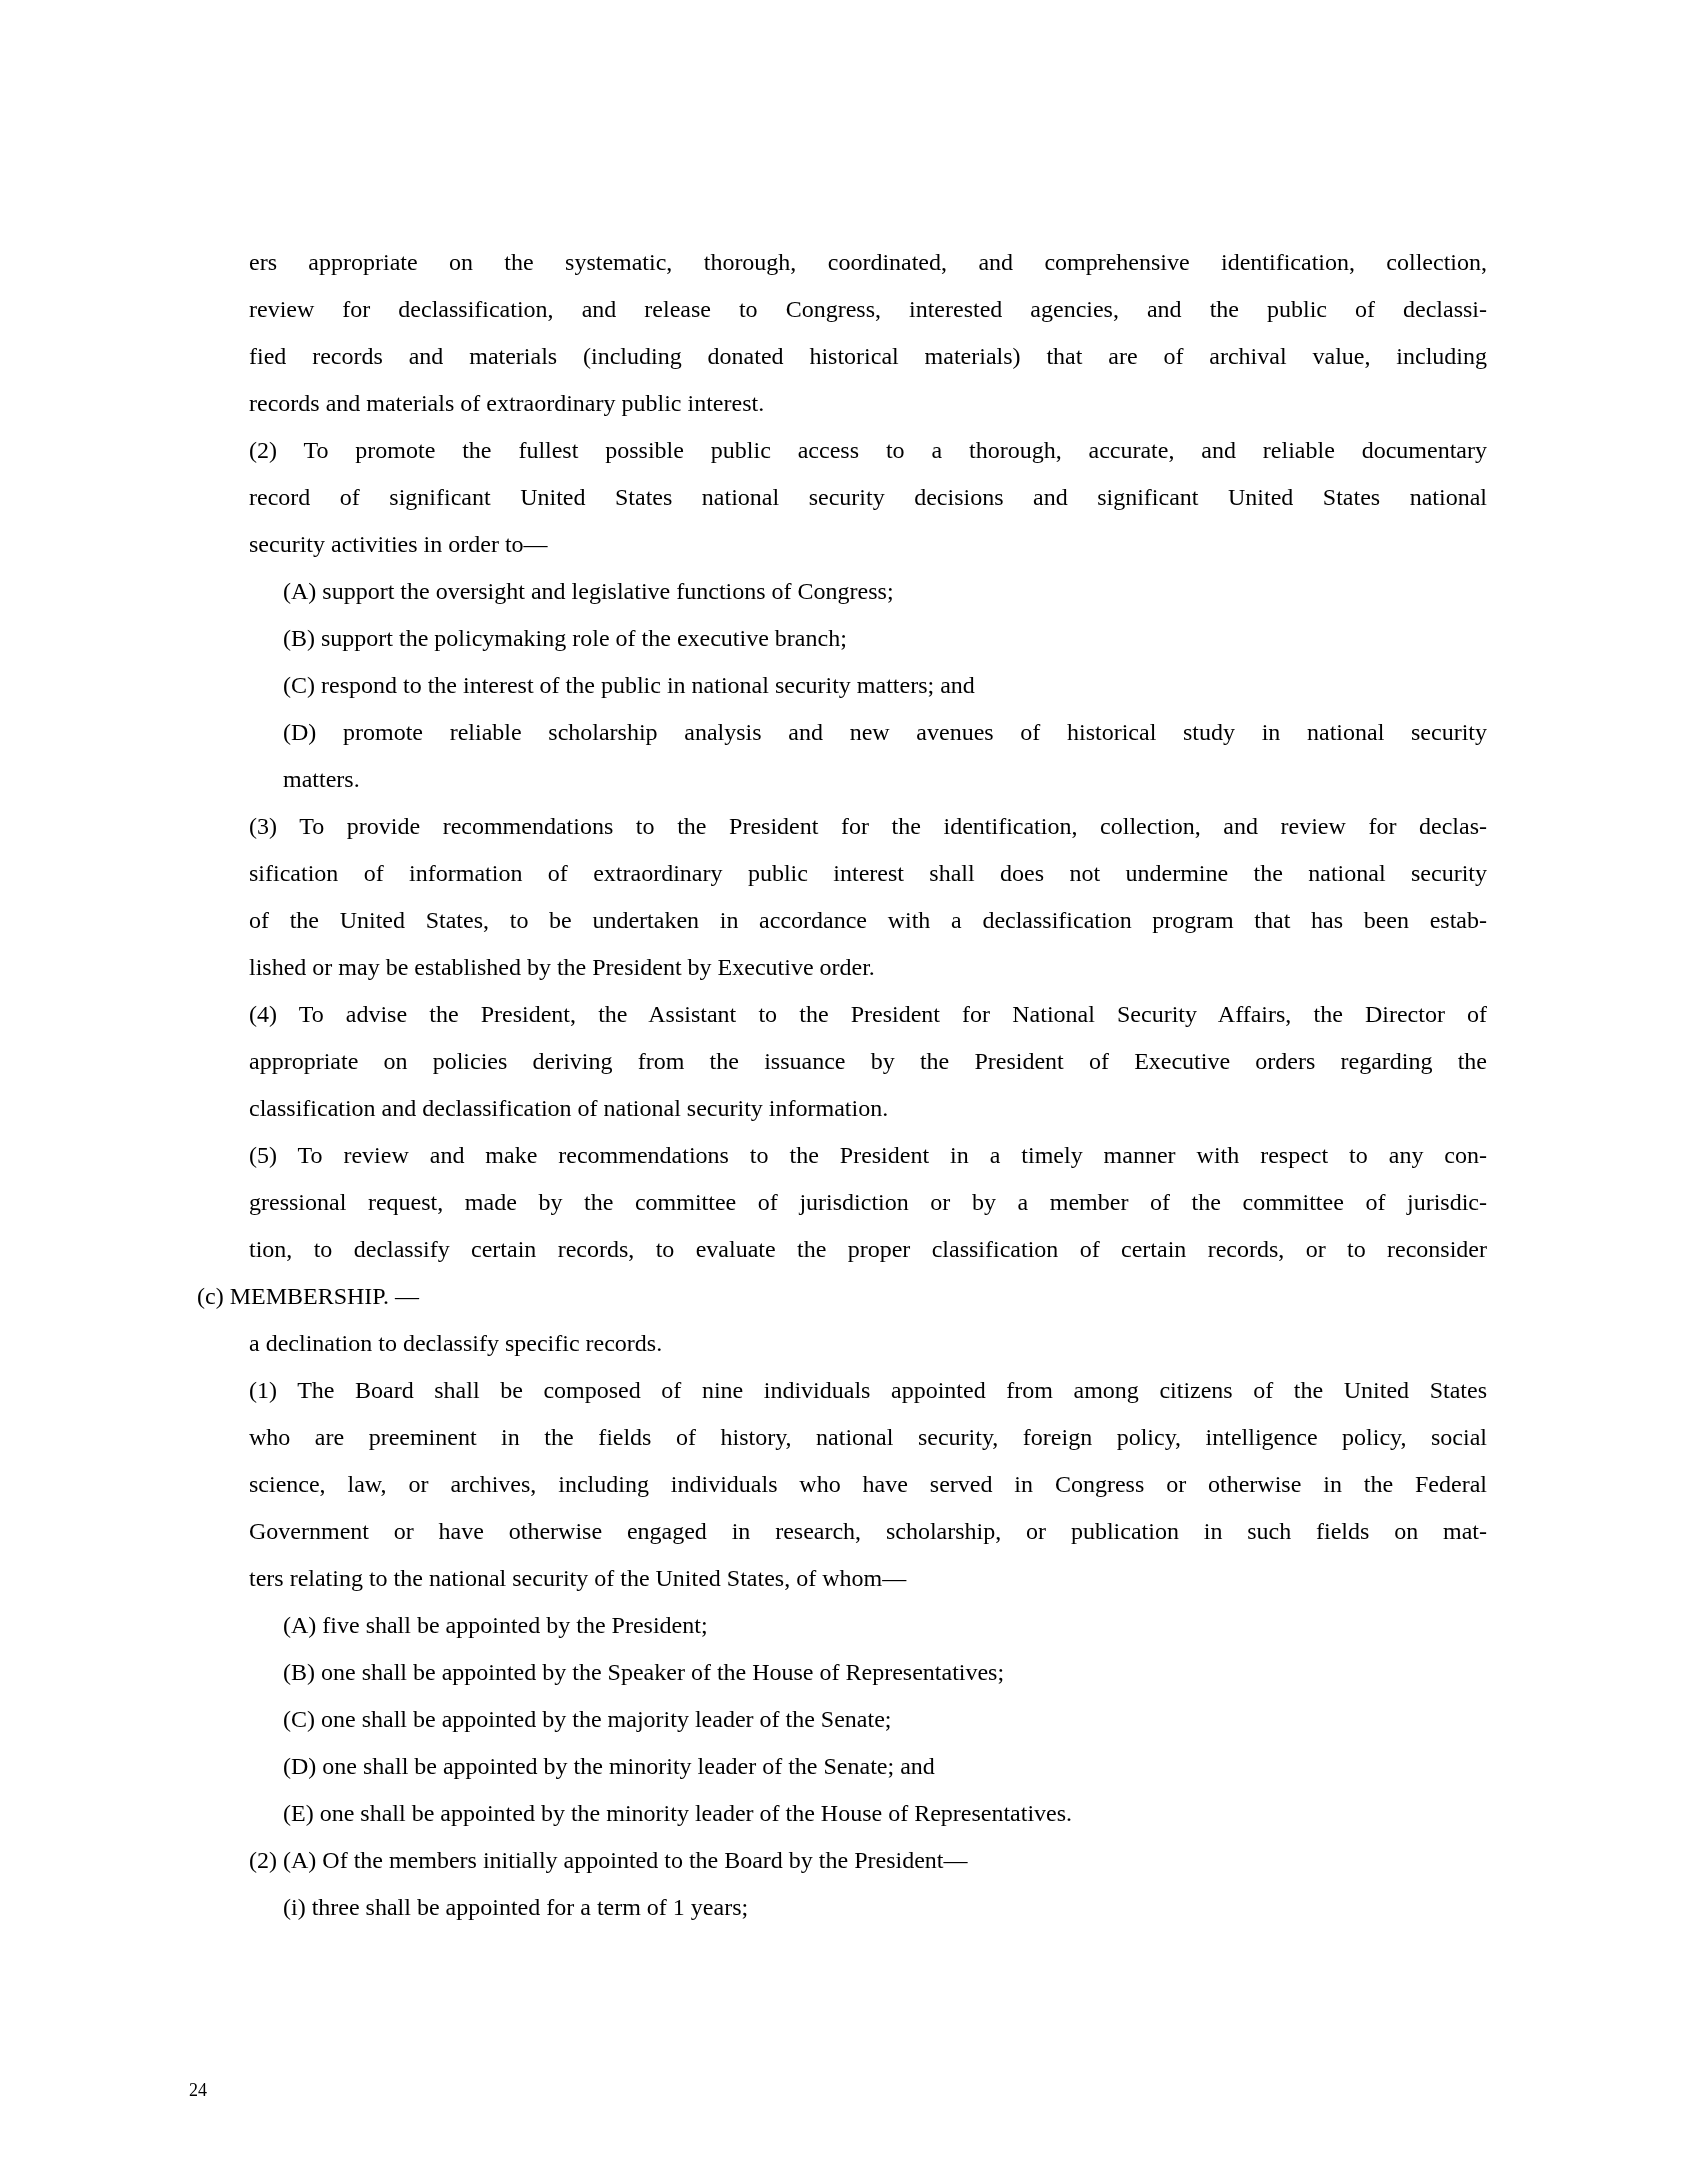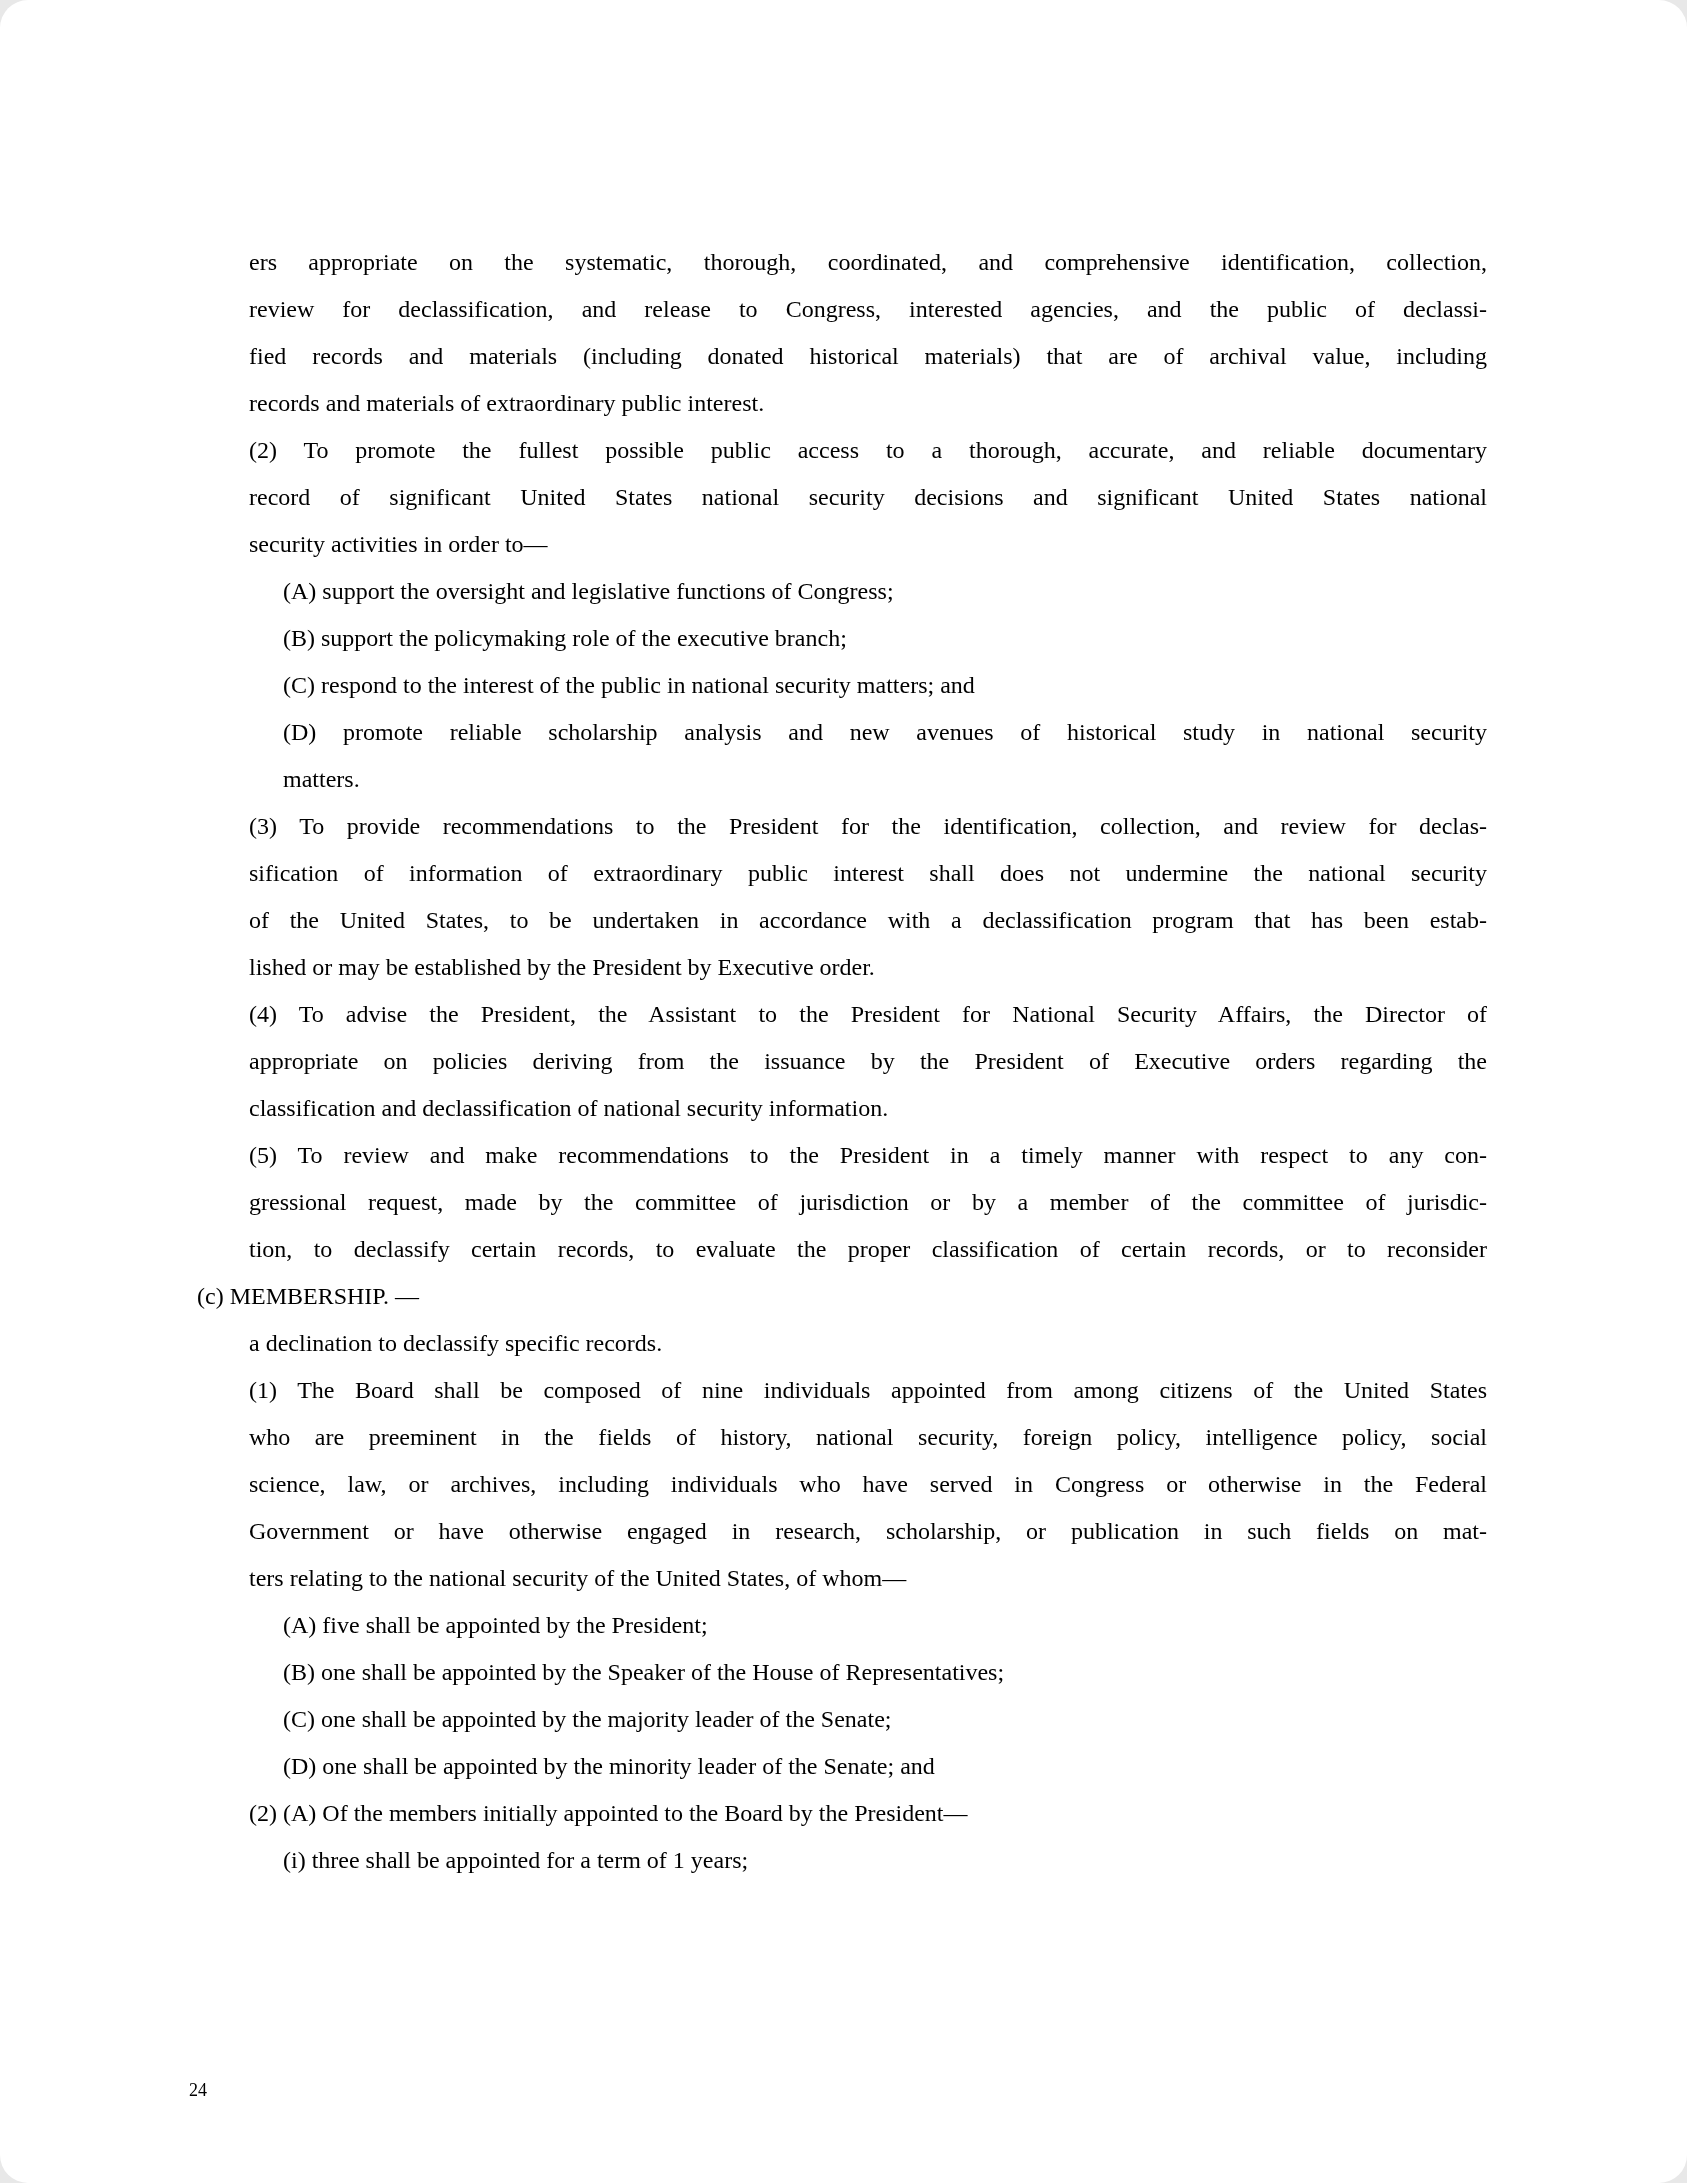--- a/index.html
+++ b/index.html
@@ -4,21 +4,20 @@
 <style>
   html, body { margin: 0; padding: 0; background: #e8e8e8; }
   .page {
     position: relative;
     width: 1687px;
     height: 2183px;
     background: #ffffff;
     font-family: "Liberation Serif", "DejaVu Serif", serif;
     color: #000000;
     overflow: hidden;
-    border-radius: 28px;
   }
   .text-block {
     position: absolute;
     left: 197px;
     top: 239px;
     width: 1290px;
   }
   .line {
     font-size: 24px;
     line-height: 47px;
@@ -68,18 +67,19 @@
     <div class="line i1">a declination to declassify specific records.</div>
     <div class="line i1 j">(1) The Board shall be composed of nine individuals appointed from among citizens of the United States</div>
     <div class="line i1 j">who are preeminent in the fields of history, national security, foreign policy, intelligence policy, social</div>
     <div class="line i1 j">science, law, or archives, including individuals who have served in Congress or otherwise in the Federal</div>
     <div class="line i1 j">Government or have otherwise engaged in research, scholarship, or publication in such fields on mat-</div>
     <div class="line i1">ters relating to the national security of the United States, of whom—</div>
     <div class="line i2">(A) five shall be appointed by the President;</div>
     <div class="line i2">(B) one shall be appointed by the Speaker of the House of Representatives;</div>
     <div class="line i2">(C) one shall be appointed by the majority leader of the Senate;</div>
     <div class="line i2">(D) one shall be appointed by the minority leader of the Senate; and</div>
+    <div class="line i2">(E) one shall be appointed by the minority leader of the House of Representatives.</div>
     <div class="line i1">(2) (A) Of the members initially appointed to the Board by the President—</div>
     <div class="line i2">(i) three shall be appointed for a term of 1 years;</div>
   </div>
   <div class="page-number">24</div>
 </div>
 
 
 </body></html>

